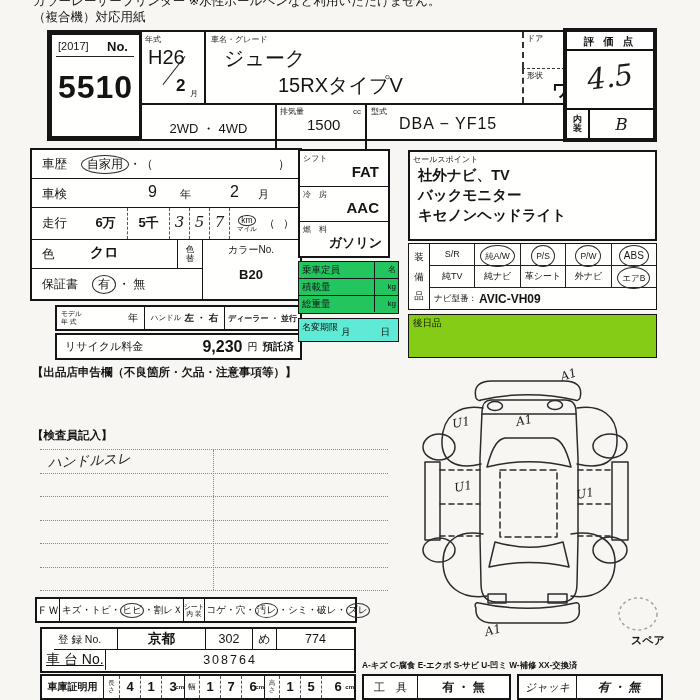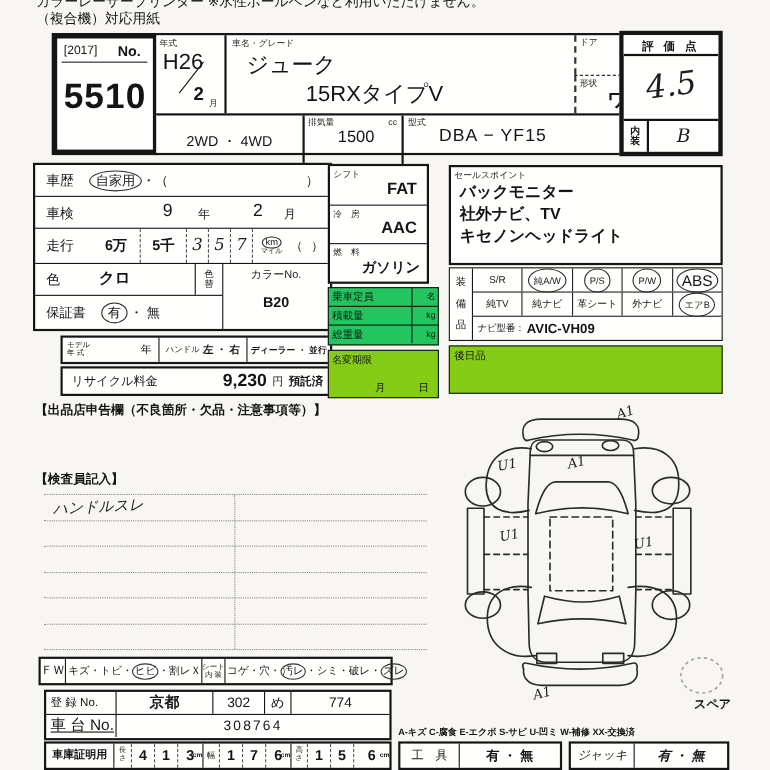--- a/index.html
+++ b/index.html
@@ -184,46 +184,46 @@
     </div>
     <div class="flexr" style="height:17px; border-bottom:1px solid #151515;">
       <span style="margin-left:3px; font-size:9.5px;">積載量</span>
       <span style="margin-left:auto; width:24px; border-left:1px solid #151515; font-size:8px; text-align:right; padding-right:2px; align-self:stretch; line-height:16px;">kg</span>
     </div>
     <div class="flexr" style="height:16px;">
       <span style="margin-left:3px; font-size:9.5px;">総重量</span>
       <span style="margin-left:auto; width:24px; border-left:1px solid #151515; font-size:8px; text-align:right; padding-right:2px; align-self:stretch; line-height:15px;">kg</span>
     </div>
   </div>
-  <div class="abs" style="left:298px; top:318px; width:101px; height:44px; border:1.5px solid #151515; background:#84cc16;">
+  <div class="abs" style="left:298px; top:318px; width:101px; height:24px; border:1.5px solid #151515; background:#5eead4;">
     <span class="abs" style="left:3px; top:2px; font-size:9px;">名変期限</span>
     <span class="abs" style="left:42px; bottom:2px; font-size:9.5px;">月</span>
     <span class="abs" style="right:8px; bottom:2px; font-size:9.5px;">日</span>
   </div>
 
   <div class="abs bx" style="left:408px; top:150px; width:249px; height:91px; border-width:2px;">
     <div class="lab" style="padding:2px 0 0 3px;">セールスポイント</div>
+    <div style="padding-left:8px; font-size:14.5px; font-weight:600; line-height:20px;">社外ナビ、TV</div>
     <div style="padding-left:8px; font-size:14.5px; font-weight:600; line-height:20px;">バックモニター</div>
-    <div style="padding-left:8px; font-size:14.5px; font-weight:600; line-height:20px;">社外ナビ、TV</div>
     <div style="padding-left:8px; font-size:14.5px; font-weight:600; line-height:20px;">キセノンヘッドライト</div>
   </div>
 
   <div class="abs" style="left:408px; top:243px; width:249px; height:67px; border:1.5px solid #151515; background:#fffffd; display:flex;">
     <div class="stack" style="width:21px; border-right:1.5px solid #151515; font-size:9.5px; justify-content:space-around; padding:3px 0;">
       <span>装</span>
       <span>備</span>
       <span>品</span>
     </div>
     <div style="flex:1; display:flex; flex-direction:column;">
       <div class="flexr" style="height:22px; border-bottom:1px solid #222;">
         <span style="flex:1; text-align:center; font-size:9px; border-right:1px solid #222; align-self:stretch; line-height:21px;">S/R</span>
         <span style="flex:1; text-align:center; border-right:1px solid #222; align-self:stretch; line-height:20px;"><span class="circ-sm" style="font-size:8.5px;">純A/W</span></span>
         <span style="flex:1; text-align:center; border-right:1px solid #222; align-self:stretch; line-height:20px;"><span class="circ-sm" style="font-size:8.5px;">P/S</span></span>
         <span style="flex:1; text-align:center; border-right:1px solid #222; align-self:stretch; line-height:20px;"><span class="circ-sm" style="font-size:8.5px;">P/W</span></span>
-        <span style="flex:1; text-align:center; align-self:stretch; line-height:20px;"><span class="circ-sm" style="font-size:14px;">ABS</span></span>
+        <span style="flex:1; text-align:center; align-self:stretch; line-height:20px;"><span class="circ-sm" style="font-size:10px;">ABS</span></span>
       </div>
       <div class="flexr" style="height:22px; border-bottom:1px solid #222;">
         <span style="flex:1; text-align:center; font-size:9px; border-right:1px solid #222; align-self:stretch; line-height:21px;">純TV</span>
         <span style="flex:1; text-align:center; font-size:9px; border-right:1px solid #222; align-self:stretch; line-height:21px;">純ナビ</span>
         <span style="flex:1; text-align:center; font-size:9px; border-right:1px solid #222; align-self:stretch; line-height:21px;">革シート</span>
         <span style="flex:1; text-align:center; font-size:9px; border-right:1px solid #222; align-self:stretch; line-height:21px;">外ナビ</span>
         <span style="flex:1; text-align:center; align-self:stretch; line-height:20px;"><span class="circ-sm" style="font-size:8.5px;">エアB</span></span>
       </div>
       <div class="flexr" style="flex:1;">
         <span style="margin-left:4px; font-size:8.5px;">ナビ型番：</span>
@@ -252,21 +252,21 @@
     <span style="width:33px; text-align:center; font-size:11px; border-right:1.5px solid #151515; align-self:stretch; line-height:23px;">ＦＷ</span>
     <span style="font-size:9.6px; padding-left:2px;"><span>キズ・トビ・</span><span class="circ-sm" style="padding:0 1px; border-color:#333;">ヒビ</span><span>・割レＸ</span></span>
     <span class="stack" style="width:29px; border-left:1.5px solid #151515; border-right:1.5px solid #151515; font-size:6.8px; align-self:stretch;">
       <span>シート</span>
       <span>内 装</span>
     </span>
     <span style="font-size:9.6px; padding-left:1px;"><span>コゲ・穴・</span><span class="circ-sm" style="padding:0 1px; border-color:#333;">汚レ</span><span>・シミ・破レ・</span><span class="circ-sm" style="padding:0 1px; border-color:#333;">ズレ</span></span>
   </div>
 
   <div class="abs bx" style="left:40px; top:627px; width:316px; height:46px; border-width:2.5px;">
-    <div class="flexr" style="height:21px; border-bottom:1.5px solid #151515;">
+    <div class="flexr" style="height:21px; border-bottom:1.5px solid #151515;margin-left:12px;">
       <span style="width:64px; padding-left:4px; font-size:10.5px; border-right:1.5px solid #151515; align-self:stretch; line-height:20px;">登 録 No.</span>
       <span style="width:88px; text-align:center; font-size:13.5px; font-weight:700; border-right:1.5px solid #151515; align-self:stretch; line-height:19px;">京都</span>
       <span style="width:47px; text-align:center; font-size:12.5px; border-right:1.5px solid #151515; align-self:stretch; line-height:20px;">302</span>
       <span style="width:24px; text-align:center; font-size:12px; border-right:1.5px solid #151515; align-self:stretch; line-height:20px;">め</span>
       <span style="flex:1; text-align:center; font-size:12.5px;">774</span>
     </div>
     <div class="flexr" style="height:20px;">
       <span style="width:64px; padding-left:4px; font-size:14px; border-right:1.5px solid #151515; align-self:stretch; line-height:19px;text-decoration:underline;">車 台 No.</span>
       <span style="flex:1; text-align:center; font-size:12.5px; letter-spacing:2px;">308764</span>
     </div>

